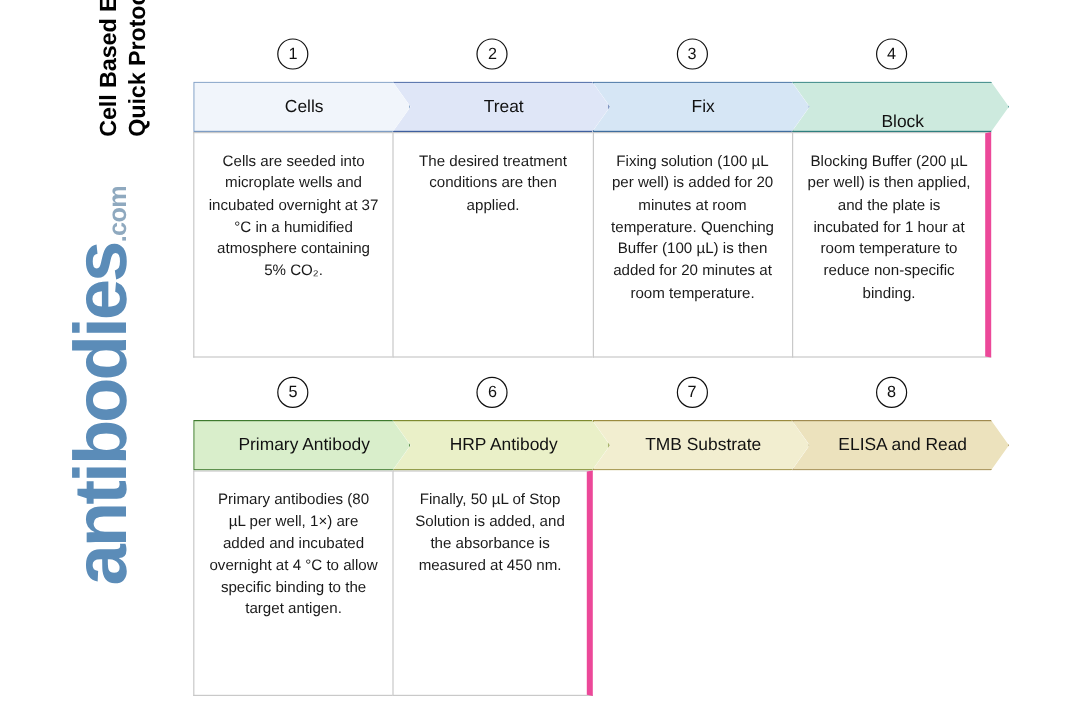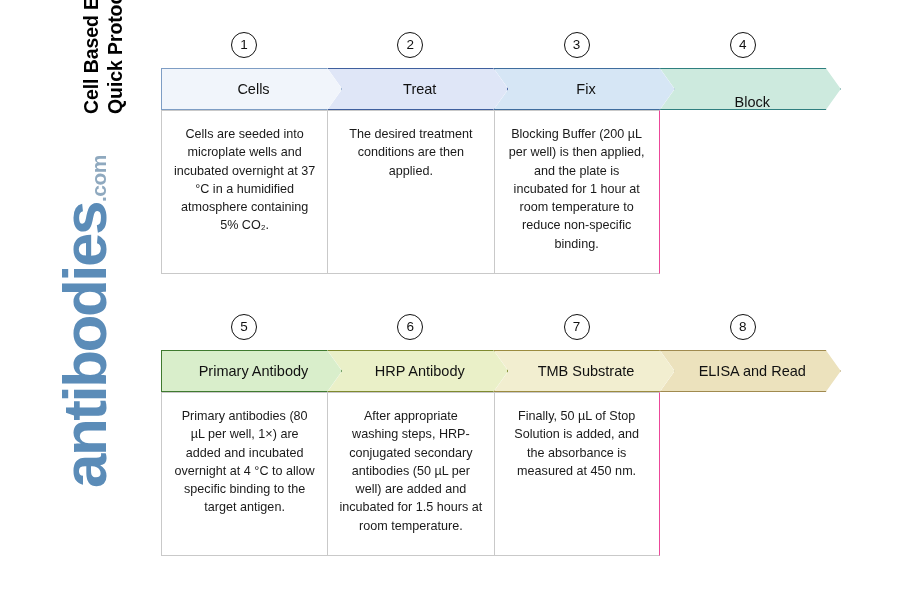--- a/index.html
+++ b/index.html
@@ -130,36 +130,36 @@
     color: #111111;
     text-align: center;
     padding-left: 10px;
     padding-right: 6px;
   }
 
   
   .body-band {
     position: relative;
     width: 665px;
-    height: 164px;
+    height: 188px;
     display: flex;
   }
   .body-cell {
     flex: 0 0 166.25px;
     width: 166.25px;
     box-sizing: border-box;
     border: 1px solid #c9c9c9;
     border-right: none;
     background: #ffffff;
     display: flex;
     align-items: flex-start;
     justify-content: center;
     padding: 14px 11px 0 11px;
   }
-  .body-cell:last-child { border-right: 1px solid #ec4899; }
+  .body-cell:last-child { border-right: 5px solid #ec4899; }
   .body-cell .cell-text {
     font-size: 12.6px;
     line-height: 1.45;
     text-align: center;
     color: #1a1a1a;
   }
 </style>
 </head>
 <body>
 
@@ -199,20 +199,23 @@
       </div>
     </div>
   <div class="body-band">
       <div class="body-cell">
         <div class="cell-text">Cells are seeded into microplate wells and incubated overnight at 37 °C in a humidified atmosphere containing 5% CO₂.</div>
       </div>
       <div class="body-cell">
         <div class="cell-text">The desired treatment conditions are then applied.</div>
       </div>
       <div class="body-cell">
+        <div class="cell-text">Fixing solution (100 µL per well) is added for 20 minutes at room temperature. Quenching Buffer (100 µL) is then added for 20 minutes at room temperature.</div>
+      </div>
+      <div class="body-cell">
         <div class="cell-text">Blocking Buffer (200 µL per well) is then applied, and the plate is incubated for 1 hour at room temperature to reduce non-specific binding.</div>
       </div>
     </div>
 </div>
 
 <div class="flow-row" id="flow-row-bottom">
   <div class="row-numbers">
       <div class="step-number" style="left: 70.125px;">5</div>
       <div class="step-number" style="left: 236.375px;">6</div>
       <div class="step-number" style="left: 402.625px;">7</div>
@@ -234,19 +237,16 @@
       <div class="chevron" style="left: 498.75px; width: 181px; z-index: 7;">
         <div class="chev-bg" style="background: rgb(236, 226, 189); border: 1.4px solid rgb(160, 138, 79);"></div>
         <div class="chev-label">ELISA and Read</div>
       </div>
     </div>
   <div class="body-band">
       <div class="body-cell">
         <div class="cell-text">Primary antibodies (80 µL per well, 1×) are added and incubated overnight at 4 °C to allow specific binding to the target antigen.</div>
       </div>
       <div class="body-cell">
-        <div class="cell-text">After appropriate washing steps, HRP-conjugated secondary antibodies (50 µL per well) are added and incubated for 1.5 hours at room temperature.</div>
-      </div>
-      <div class="body-cell">
         <div class="cell-text">Finally, 50 µL of Stop Solution is added, and the absorbance is measured at 450 nm.</div>
       </div>
     </div>
 </div>
 
 </body></html>

